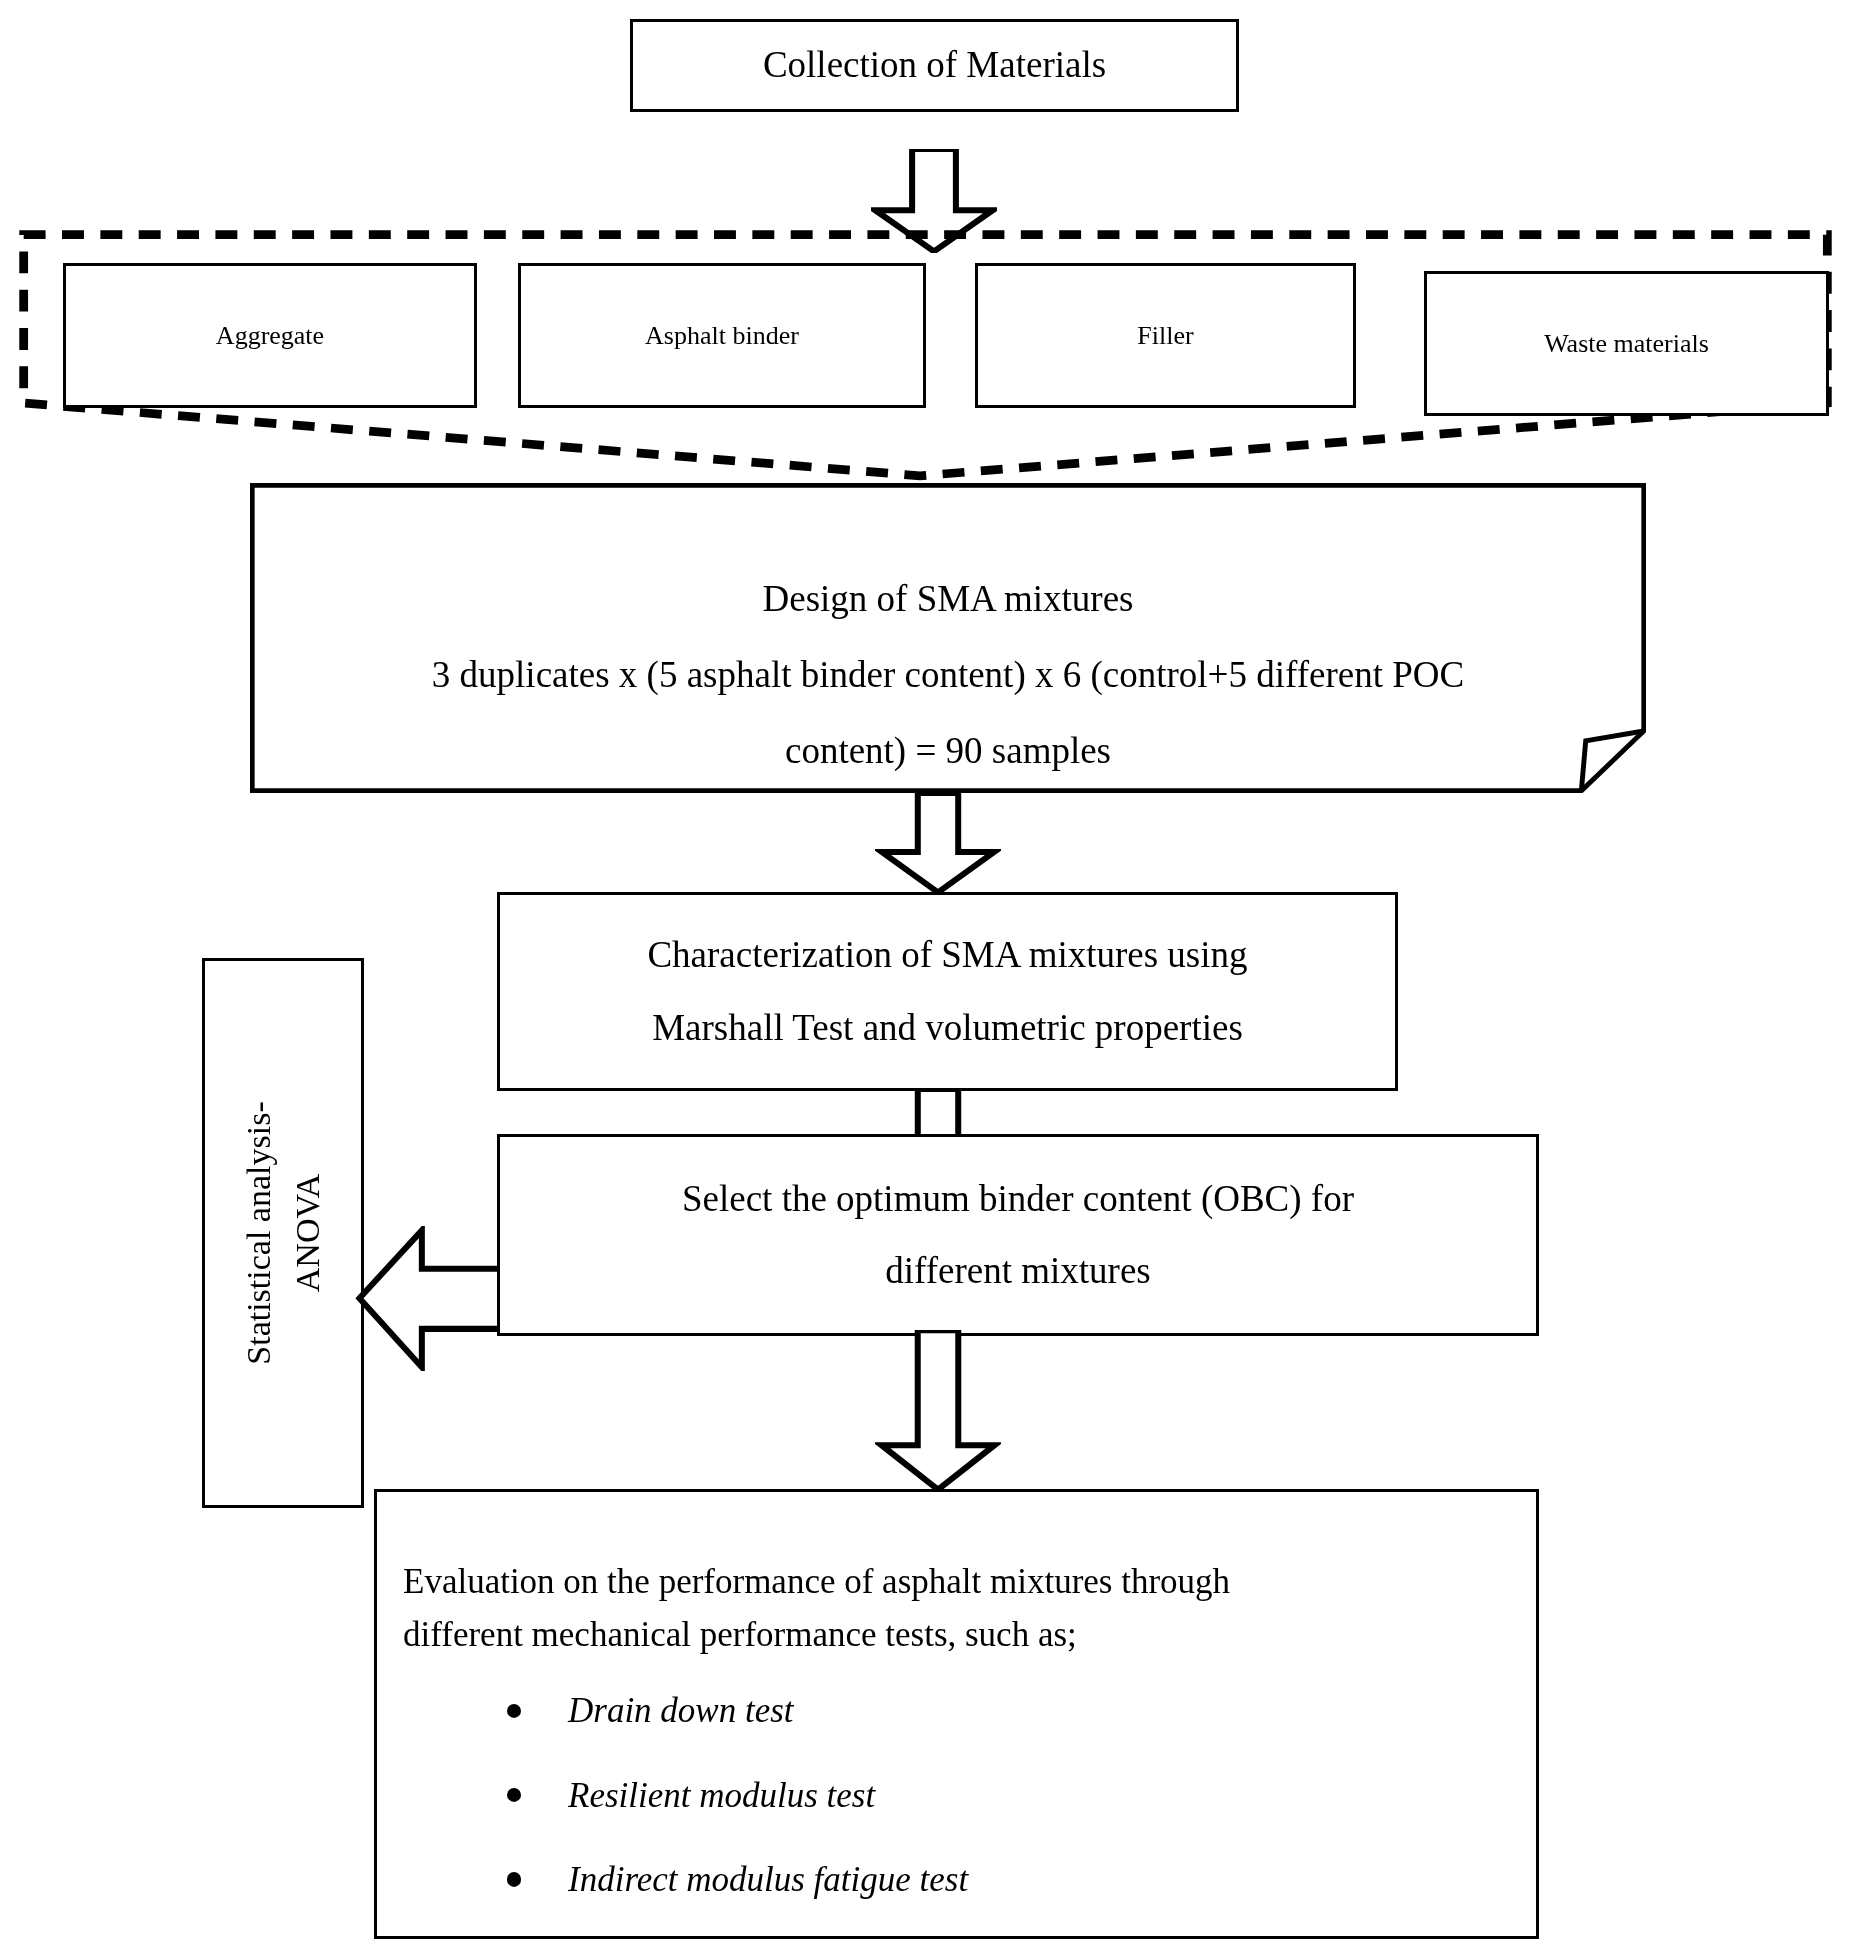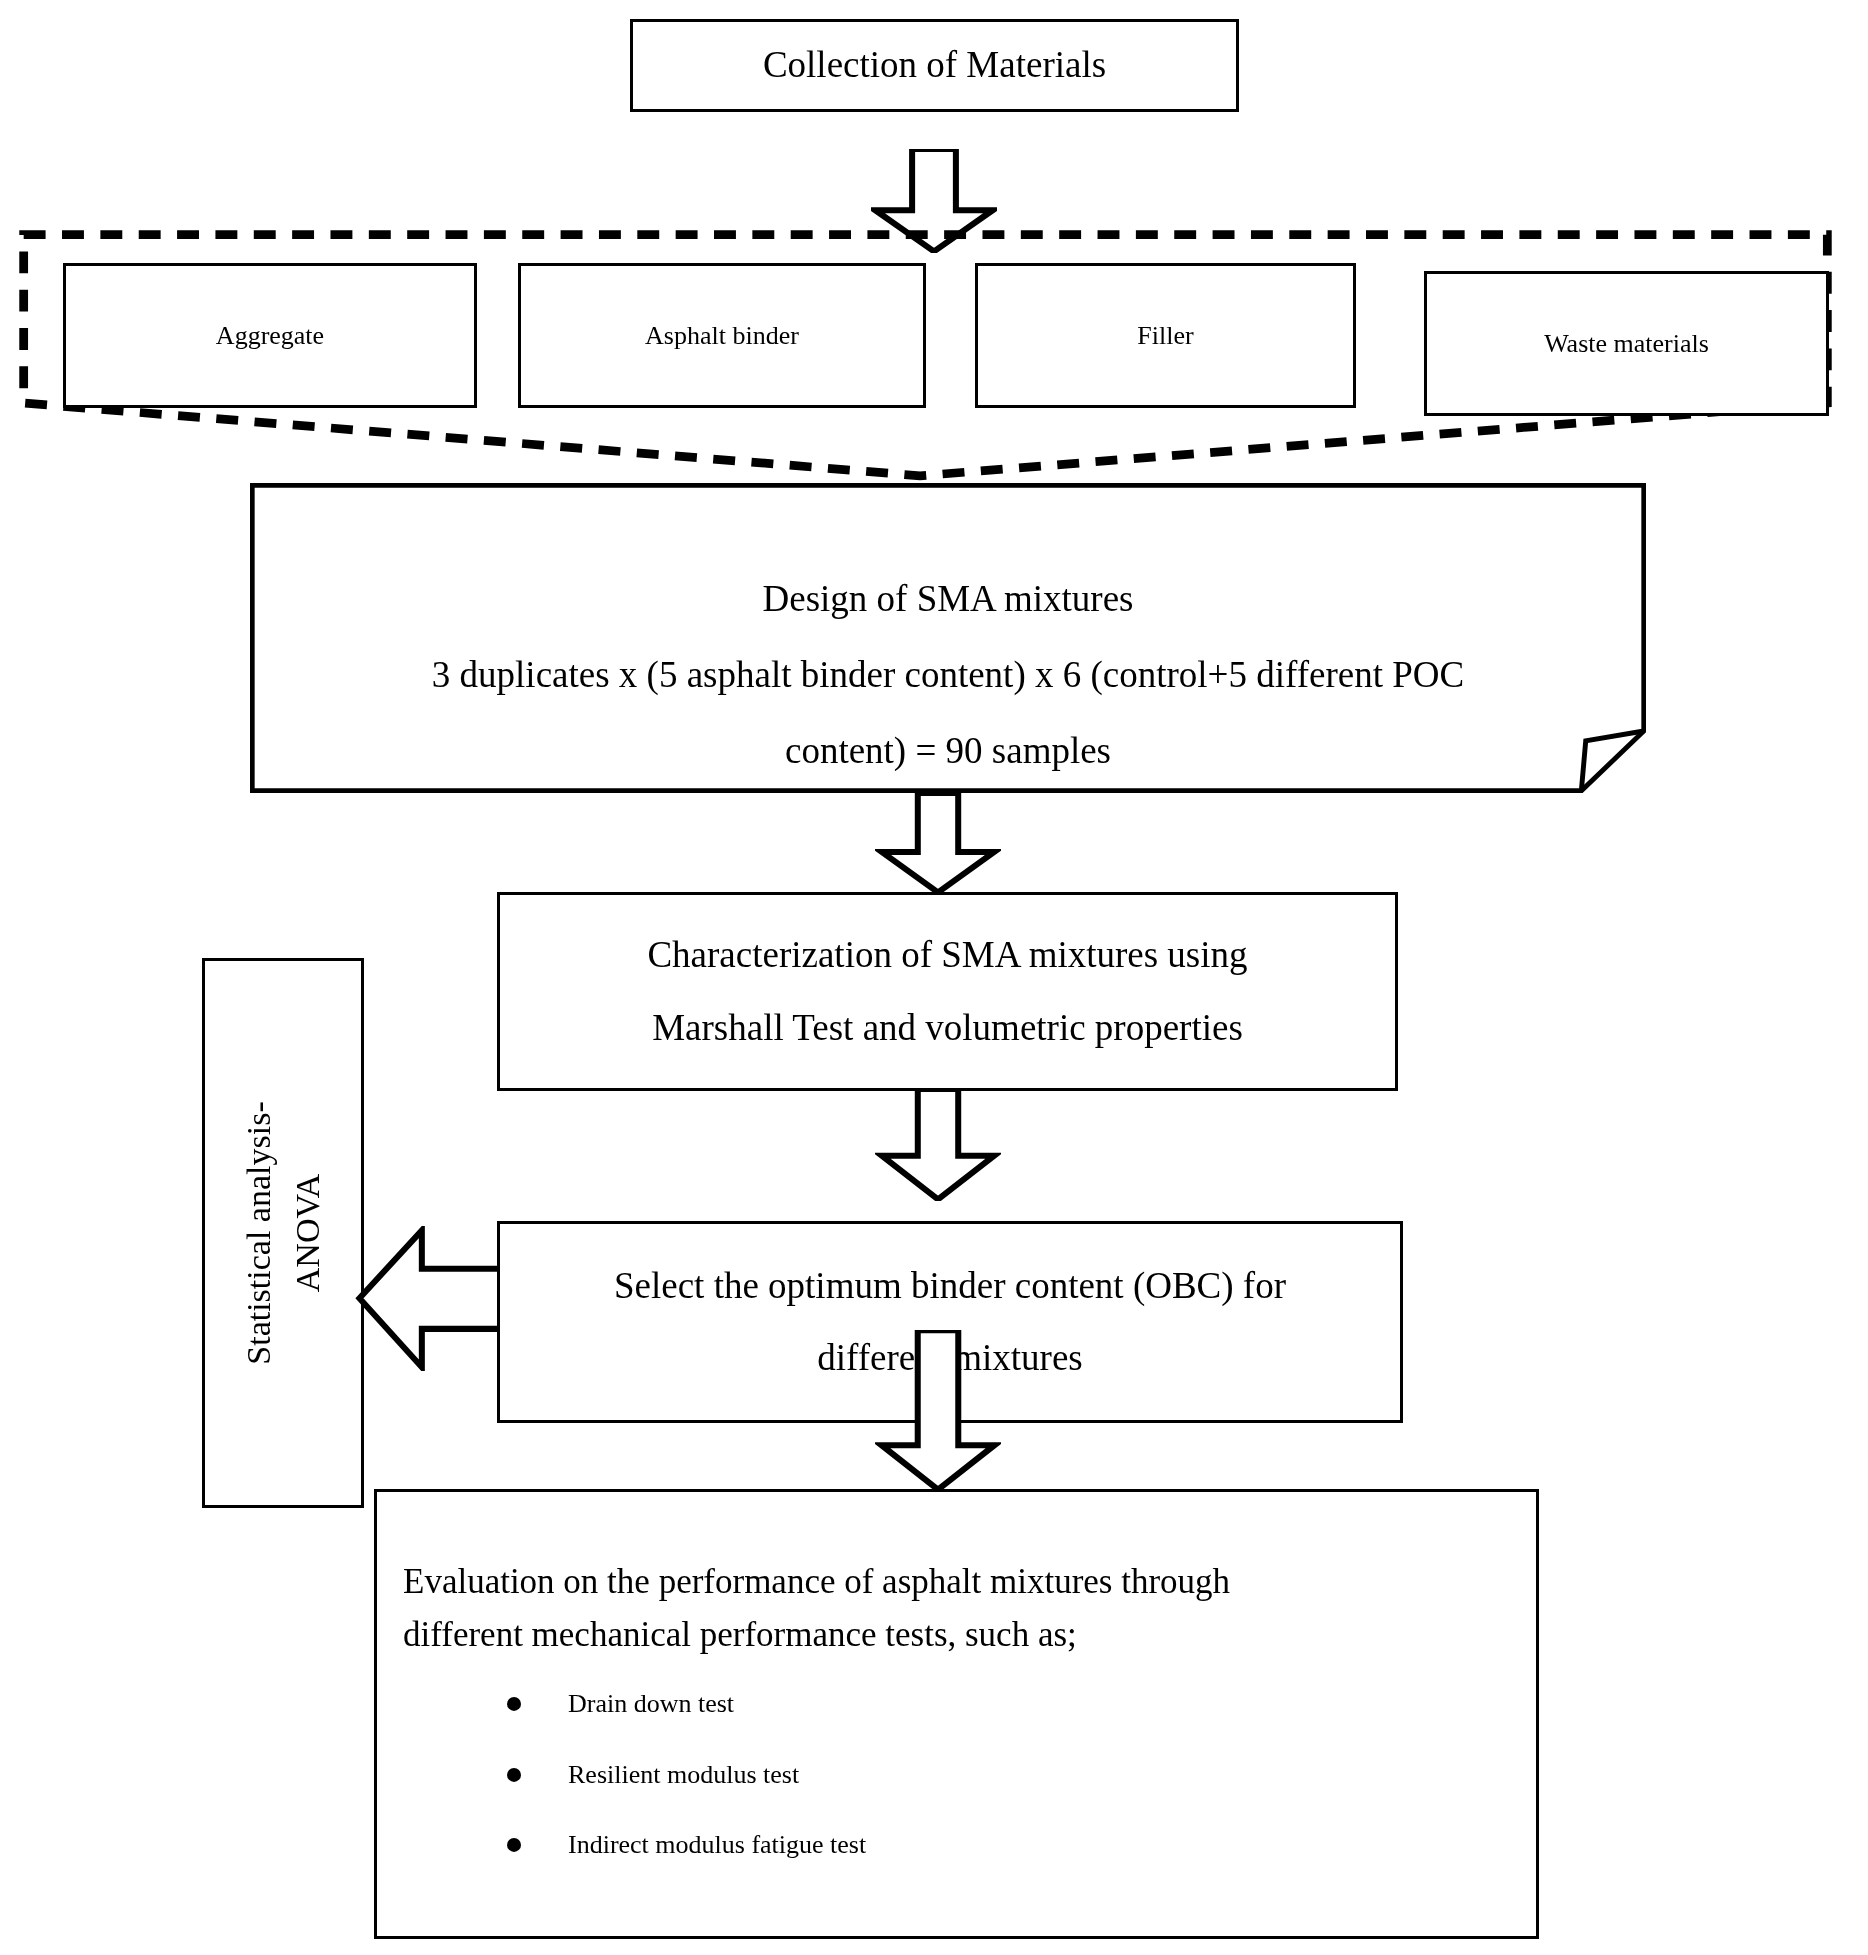--- a/index.html
+++ b/index.html
@@ -106,22 +106,22 @@
     transform: translate(-50%, -50%) rotate(-90deg);
     transform-origin: center center;
     white-space: nowrap;
     font-size: 34px;
     line-height: 1.45;
     text-align: center;
   }
 
   
   #n-obc {
-    left: 497px; top: 1221px;
-    width: 906px; height: 134px;
+    left: 497px; top: 1134px;
+    width: 1042px; height: 134px;
     font-size: 37px;
     height: 202px;
   }
 
   
   #n-evaluation {
     position: absolute;
     left: 374px; top: 1489px;
     width: 1165px; height: 450px;
     box-sizing: border-box;
@@ -134,21 +134,22 @@
   #n-evaluation .intro { display: block; }
   #n-evaluation ul {
     list-style: none;
     margin: 23px 0 0 0;
     padding: 0 0 0 104px;
   }
   #n-evaluation li {
     position: relative;
     margin: 0 0 31px 0;
     padding-left: 61px;
-    font-size: 26px;
+    font-size: 35px;
+    font-style: italic;
   }
   #n-evaluation li .bullet {
     position: absolute;
     left: 0; top: 50%;
     transform: translateY(-50%);
     width: 14.2px; height: 14.2px;
     background: #000000;
     border-radius: 50%;
   }
 

